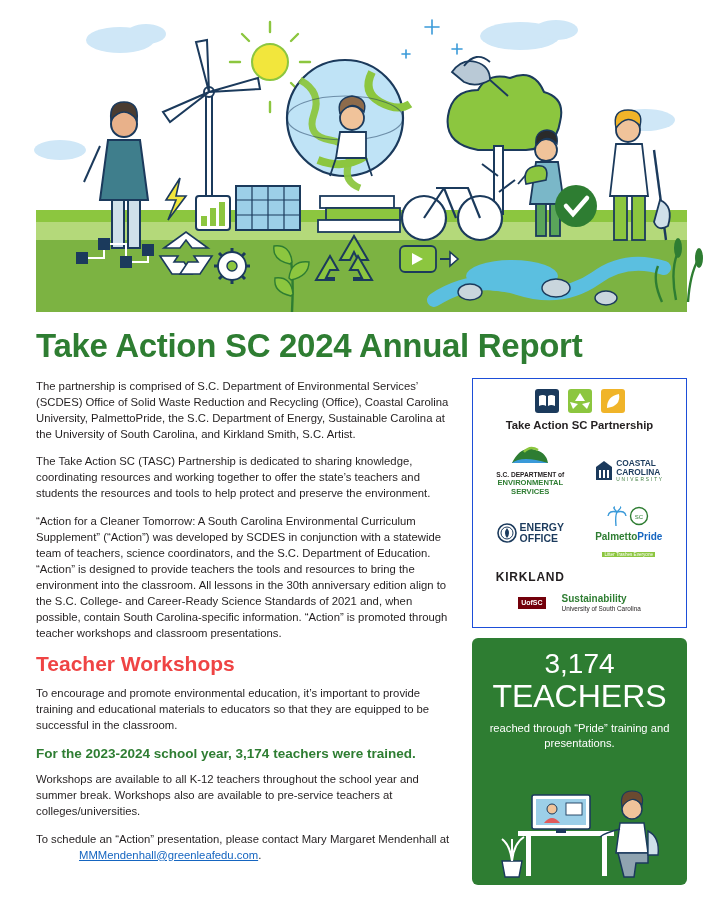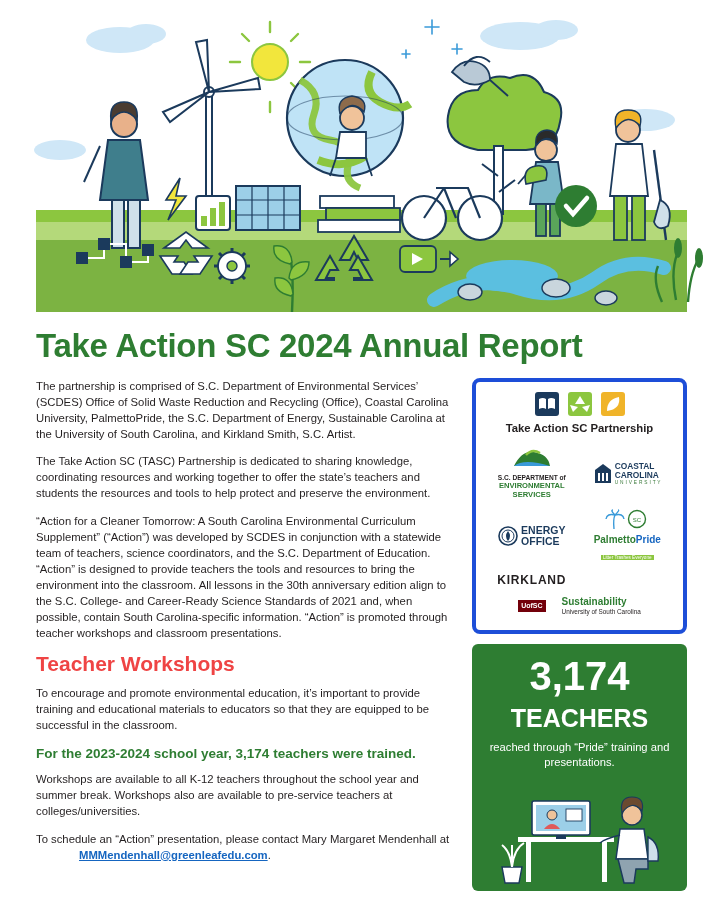--- a/index.html
+++ b/index.html
@@ -68,26 +68,26 @@
     color: #ef4444;
     margin: 9px 0 9px 0;
   }
   h3.subhead {
     font-size: 13.5px;
     font-weight: bold;
     color: #2e7d32;
     margin: 12px 0 9px 0;
     line-height: 1.3;
   }
-  a.mail { color: #1565c0; font-weight: bold; text-decoration: underline; padding-left: 43px; }
+  a.mail { color: #1565c0; font-weight: normal; text-decoration: underline; padding-left: 43px; }
 
   
   .partners {
-    border: 4px solid #1d4ed8;
-    border-radius: 8px;
+    border: 1px solid #1d4ed8;
+    border-radius: 0;
     padding: 9px 8px 10px 8px;
     text-align: center;
   }
   .partner-icons { display:flex; justify-content:center; gap:7px; margin-bottom:5px; }
   .partner-title {
     font-size: 11.3px; font-weight: bold; color: #231f20;
     margin-bottom: 9px;
   }
   .logo-grid { display:flex; flex-wrap:wrap; }
   .logo-cell {
@@ -103,22 +103,22 @@
     margin-top: 10px;
     background: #2e7d32;
     border-radius: 6px;
     padding: 12px 10px 0 10px;
     text-align:center;
     color:#ffffff;
     height: 247px;
     position: relative;
     overflow: hidden;
   }
-  .stat-num { font-size: 40px; font-weight:bold; line-height:1.0; }
-  .stat-lbl { font-size: 25px; font-weight:bold; line-height:1.0; margin-top:10px; }
+  .stat-num { font-size: 28px; font-weight:normal; line-height:1.0; }
+  .stat-lbl { font-size: 32px; font-weight:normal; line-height:1.0; margin-top:2px; }
   .stat-sub { font-size: 11.2px; line-height:1.33; margin-top: 9px; }
   .stat-art { position:absolute; left:0; bottom:0; width:215px; height:112px; }
 </style>
 </head>
 <body>
 
 <div class="hero">
   <div class="sky"></div>
   <div class="ground"></div>
   <div class="ground-light"></div>

